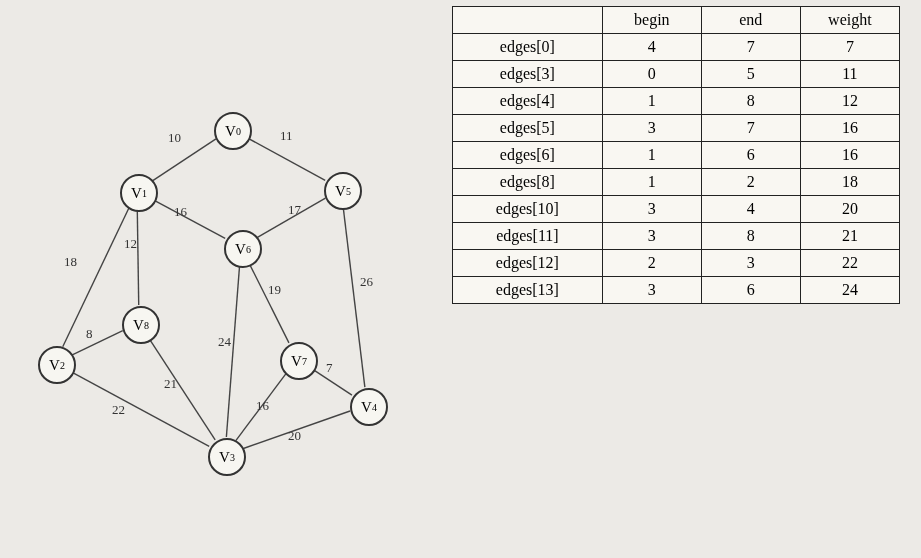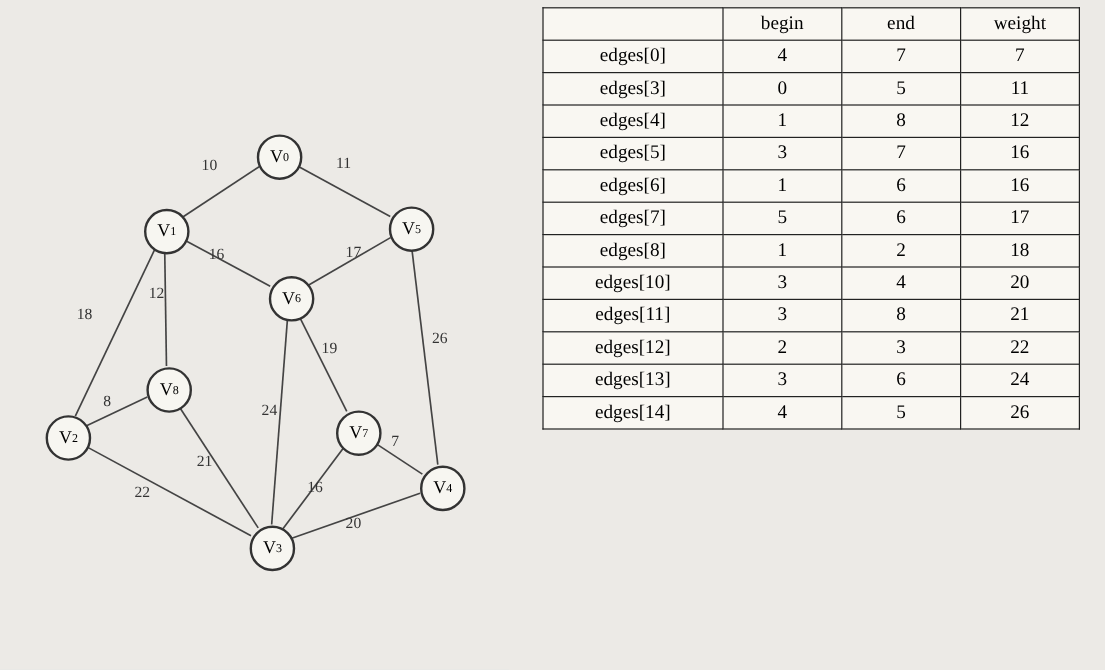--- a/index.html
+++ b/index.html
@@ -104,26 +104,20 @@
             <td class="col">7</td>
             <td class="col">16</td>
           </tr>
           <tr>
             <td class="rowlabel">edges[6]</td>
             <td class="col">1</td>
             <td class="col">6</td>
             <td class="col">16</td>
           </tr>
           <tr>
-            <td class="rowlabel">edges[7]</td>
-            <td class="col">5</td>
-            <td class="col">6</td>
-            <td class="col">17</td>
-          </tr>
-          <tr>
             <td class="rowlabel">edges[8]</td>
             <td class="col">1</td>
             <td class="col">2</td>
             <td class="col">18</td>
           </tr>
           <tr>
             <td class="rowlabel">edges[10]</td>
             <td class="col">3</td>
             <td class="col">4</td>
             <td class="col">20</td>
@@ -139,23 +133,17 @@
             <td class="col">2</td>
             <td class="col">3</td>
             <td class="col">22</td>
           </tr>
           <tr>
             <td class="rowlabel">edges[13]</td>
             <td class="col">3</td>
             <td class="col">6</td>
             <td class="col">24</td>
           </tr>
-          <tr>
-            <td class="rowlabel">edges[14]</td>
-            <td class="col">4</td>
-            <td class="col">5</td>
-            <td class="col">26</td>
-          </tr>
         </tbody>
     </table>
   </div>
 
 </div>
 
 </body></html>

